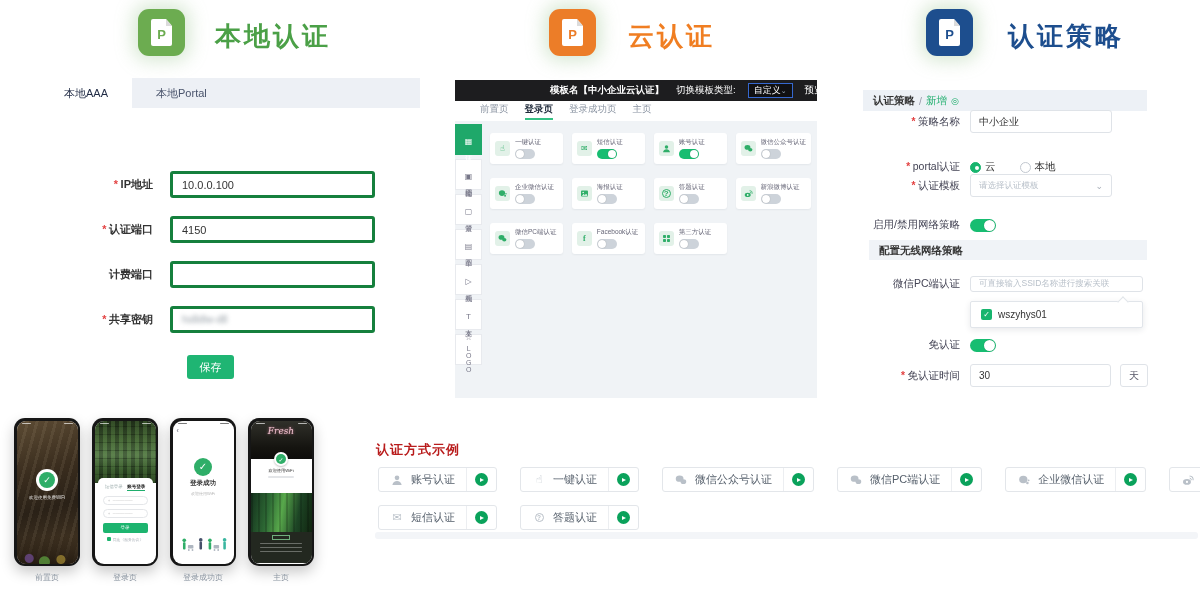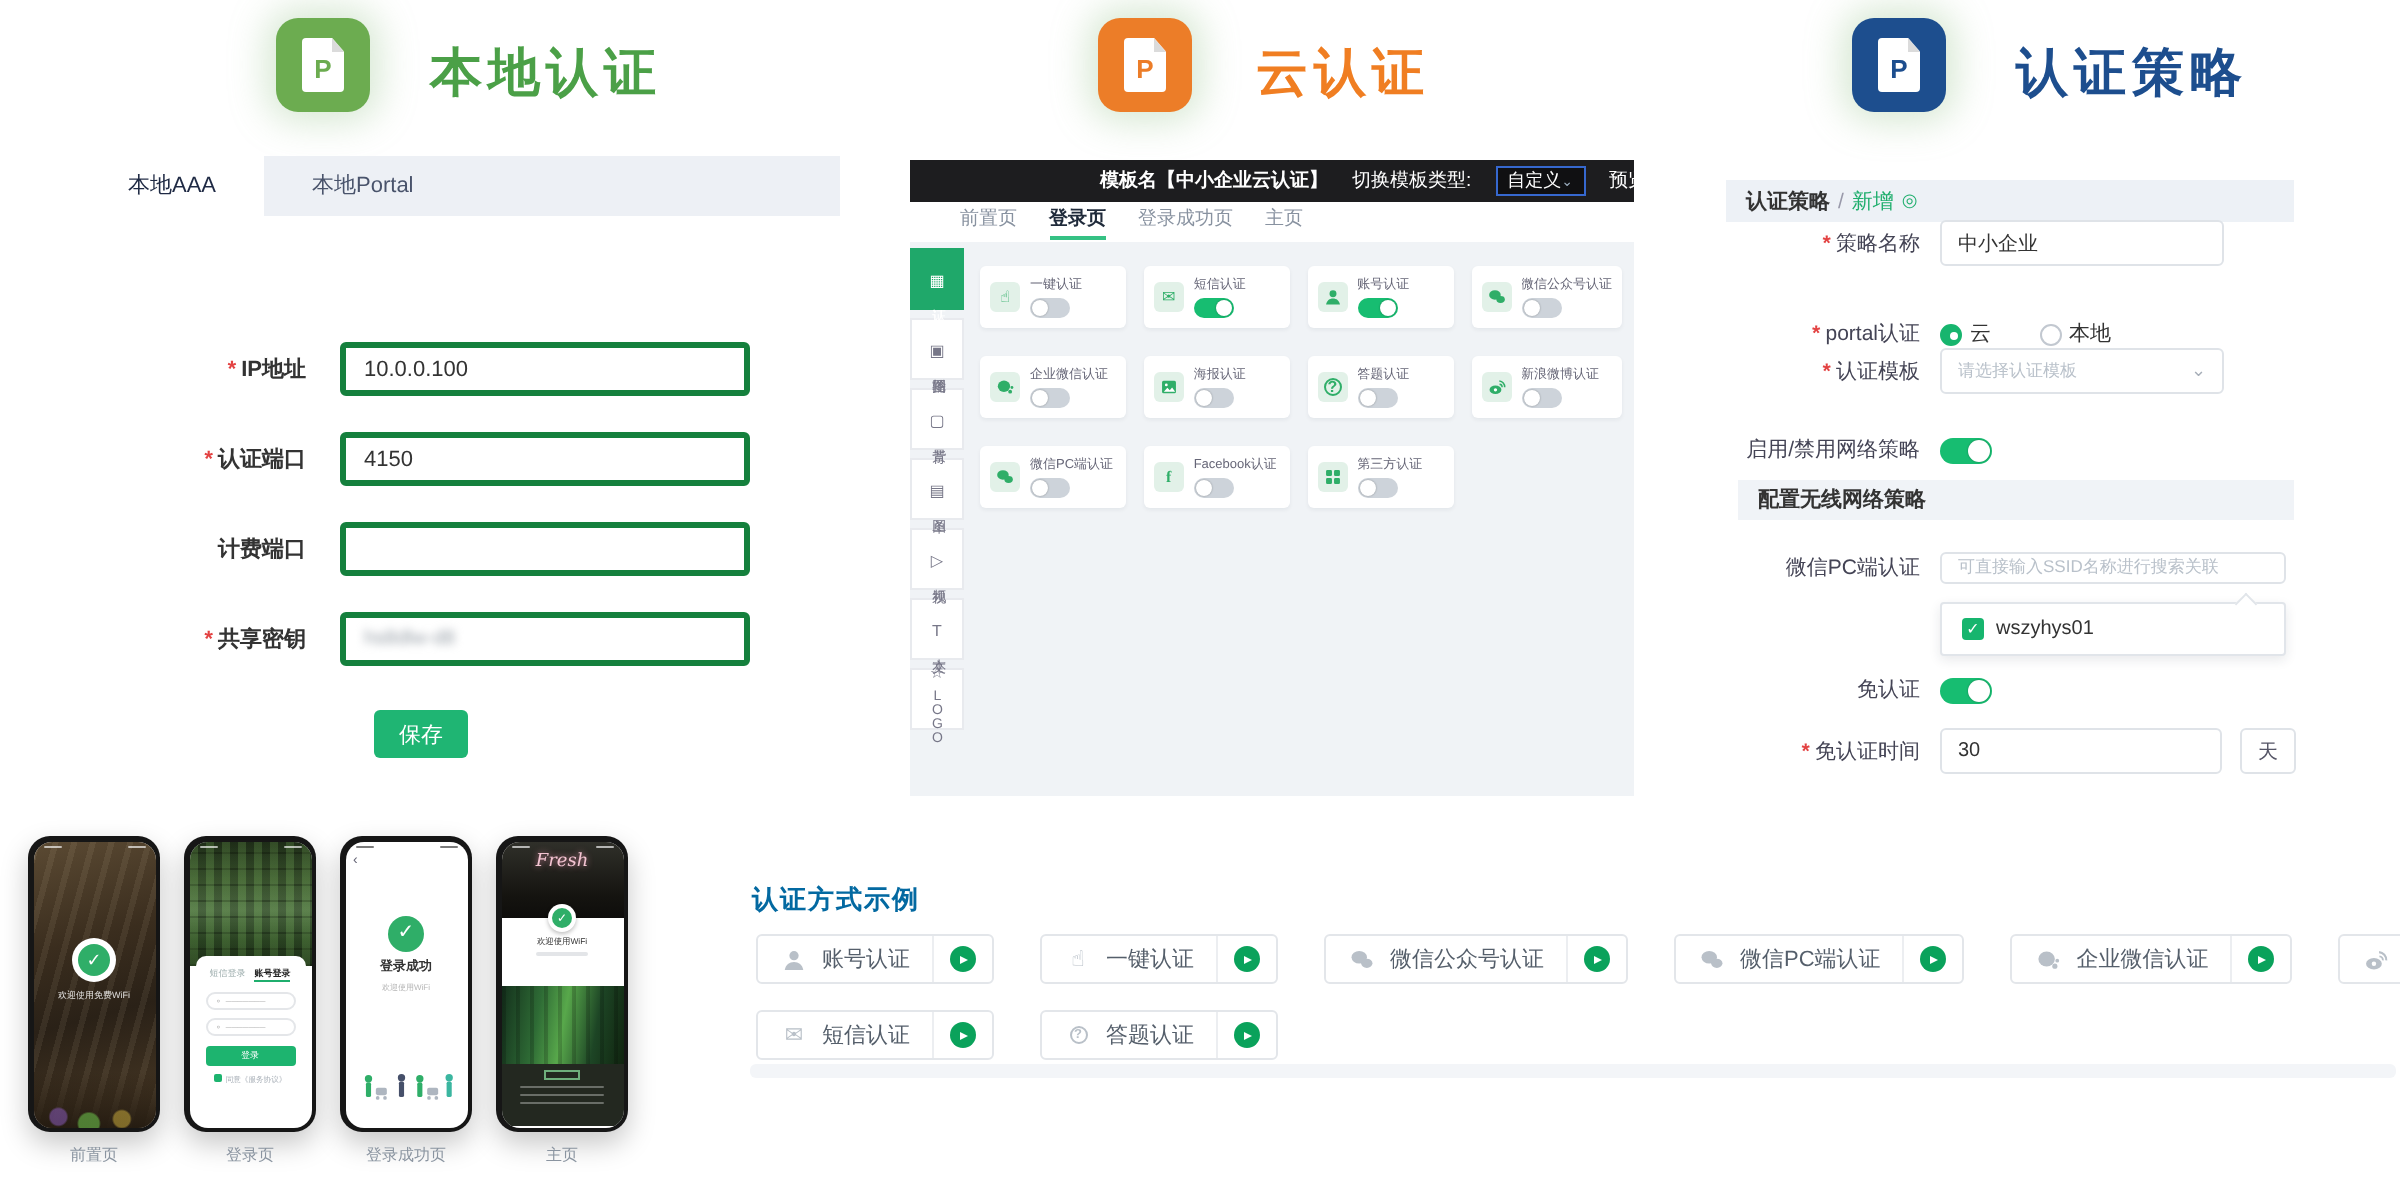--- a/index.html
+++ b/index.html
@@ -160,21 +160,21 @@
         background:repeating-linear-gradient(90deg,rgba(0,0,0,.18) 0 2px,transparent 2px 7px),
                    linear-gradient(100deg,#14301c 0%,#2e6b35 30%,#58a84b 50%,#1d4525 75%,#10240f 100%)}
   .p4-info{height:22%;background:#232820;padding:3px 6px;display:flex;flex-direction:column;gap:2.5px;align-items:center}
   .p4-tag{width:18px;height:5px;border:.5px solid #6fae7c;color:#9fd0a8;font-size:3px;display:flex;
           align-items:center;justify-content:center}
   .p4-line{width:85%;height:1.5px;background:rgba(255,255,255,.32);border-radius:1px}
   .phlab{position:absolute;top:572px;width:66px;text-align:center;font-size:8px;color:#8a94a0}
   #phlab1{left:14px} #phlab2{left:92px} #phlab3{left:170px} #phlab4{left:248px}
 
   
-  .ex-title{position:absolute;left:376px;top:441px;font-size:13px;font-weight:bold;color:#0369a1;letter-spacing:1px}
+  .ex-title{position:absolute;left:376px;top:441px;font-size:13px;font-weight:bold;color:#b91c1c;letter-spacing:1px}
   .ex-row{position:absolute;left:378px;display:flex;gap:23px}
   #ex-row1{top:467px} #ex-row2{top:505px}
   .pill{display:inline-flex;align-items:stretch;height:25px;border:1px solid #e3e6ea;border-radius:3px;background:#fff}
   .pill .left{display:flex;align-items:center;gap:7px;padding:0 11px}
   .pill .right{display:flex;align-items:center;justify-content:center;padding:0 8px;border-left:1px solid #eceef1}
   .pl-ic{width:14px;height:14px;color:#b9c0c8;display:flex;align-items:center;justify-content:center;font-size:11px}
   .pl-ic svg{width:12px;height:12px;fill:currentColor;display:block}
   .pl-ic .gly{font-style:normal}
   .pl-lab{font-size:11px;color:#555f6b;white-space:nowrap}
   .play{width:13px;height:13px;border-radius:50%;background:#0aa25b;display:flex;align-items:center;justify-content:center}

